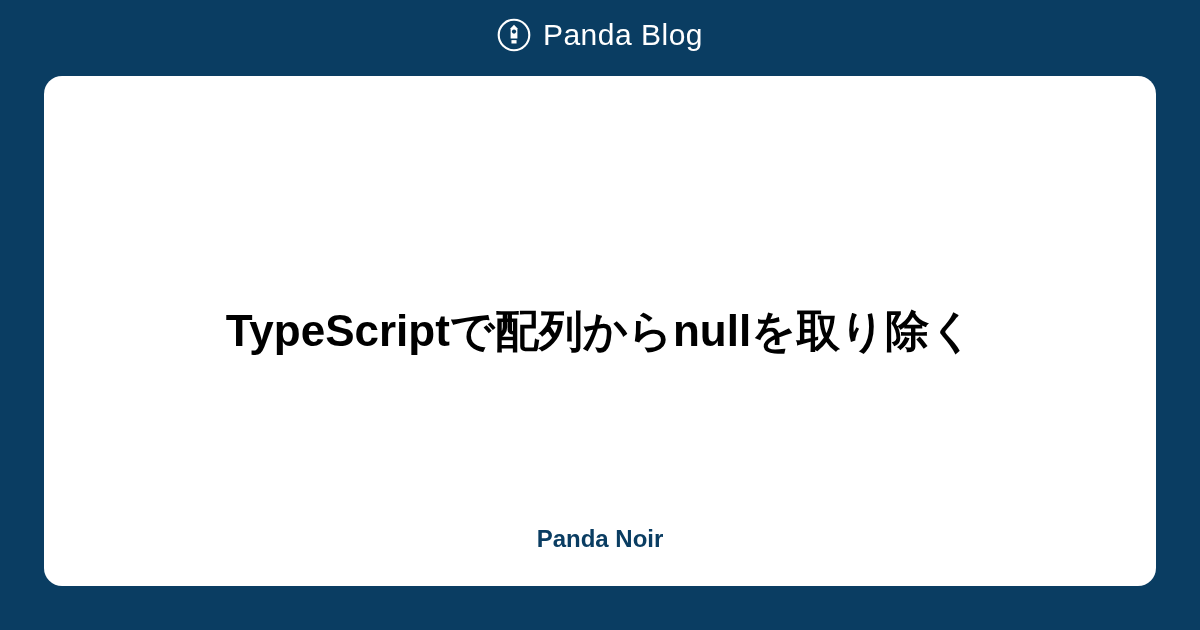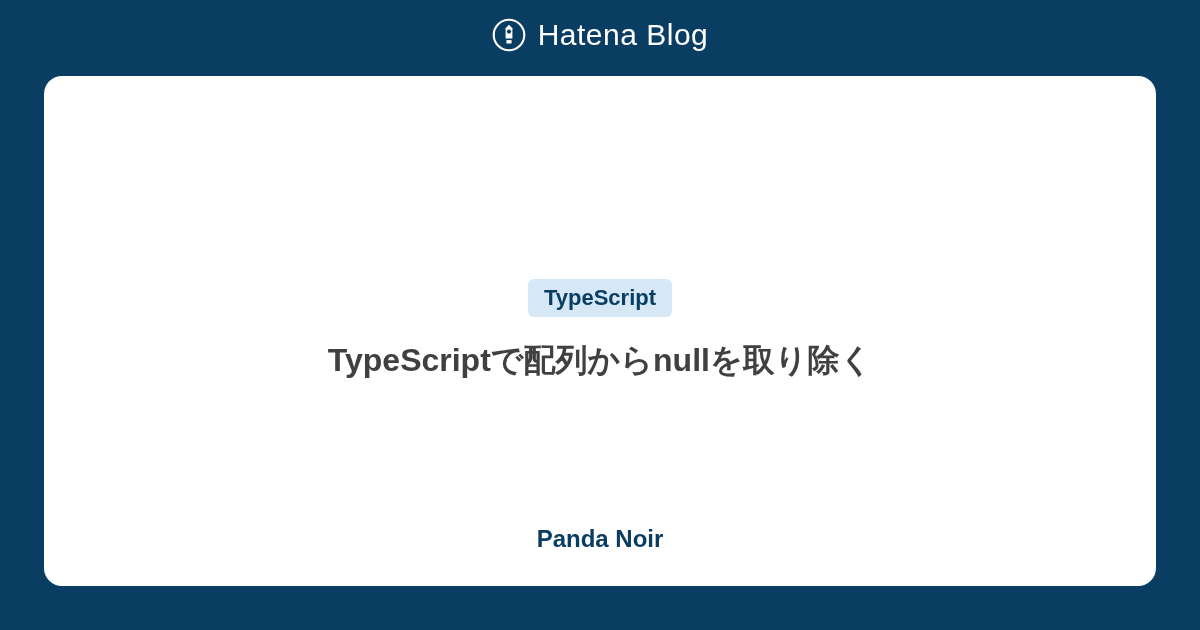--- a/index.html
+++ b/index.html
@@ -51,22 +51,22 @@
     .tag {
       background: #d6e7f5;
       color: #0a3d62;
       font-size: 22px;
       font-weight: 600;
       padding: 6px 16px;
       border-radius: 6px;
       margin-bottom: 20px;
     }
     .article-title {
-      color: #404040;
-      font-size: 32px;
+      color: #000000;
+      font-size: 44px;
       font-weight: 700;
       text-align: left;
       line-height: 1.45;
       max-width: 900px;
     }
     .author {
       position: absolute;
       bottom: 33px;
       color: #0a3d62;
       font-size: 24px;
@@ -78,20 +78,19 @@
 
 <div class="header">
   <div class="header-logo">
     <svg viewBox="0 0 40 40" width="34" height="34">
       <circle cx="20" cy="20" r="18" fill="none" stroke="#ffffff" stroke-width="2.5"></circle>
       <path d="M 20 8 L 16 12 L 16 24 L 24 24 L 24 12 Z" fill="#ffffff"></path>
       <rect x="17" y="26" width="6" height="4" fill="#ffffff"></rect>
       <circle cx="20" cy="16" r="2.5" fill="#0a3d62"></circle>
     </svg>
   </div>
-  <div class="header-title">Hatena Blog</div>
+  <div class="header-title">Panda Blog</div>
 </div>
 
 <div class="card">
-  <div class="tag">TypeScript</div>
   <div class="article-title">TypeScriptで配列からnullを取り除く</div>
   <div class="author">Panda Noir</div>
 </div>
 
 </body></html>

